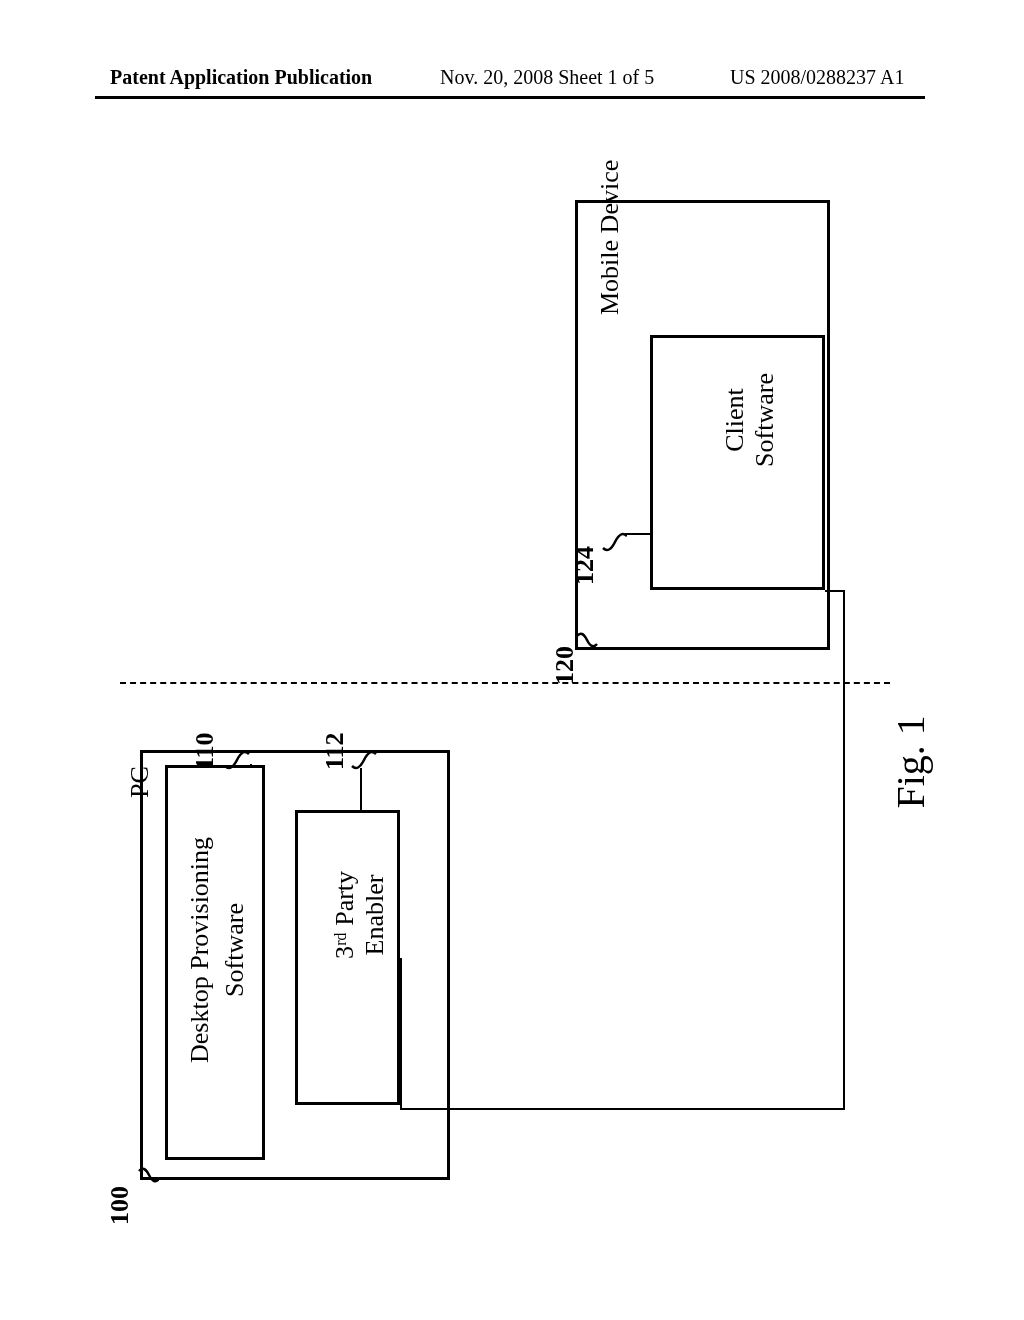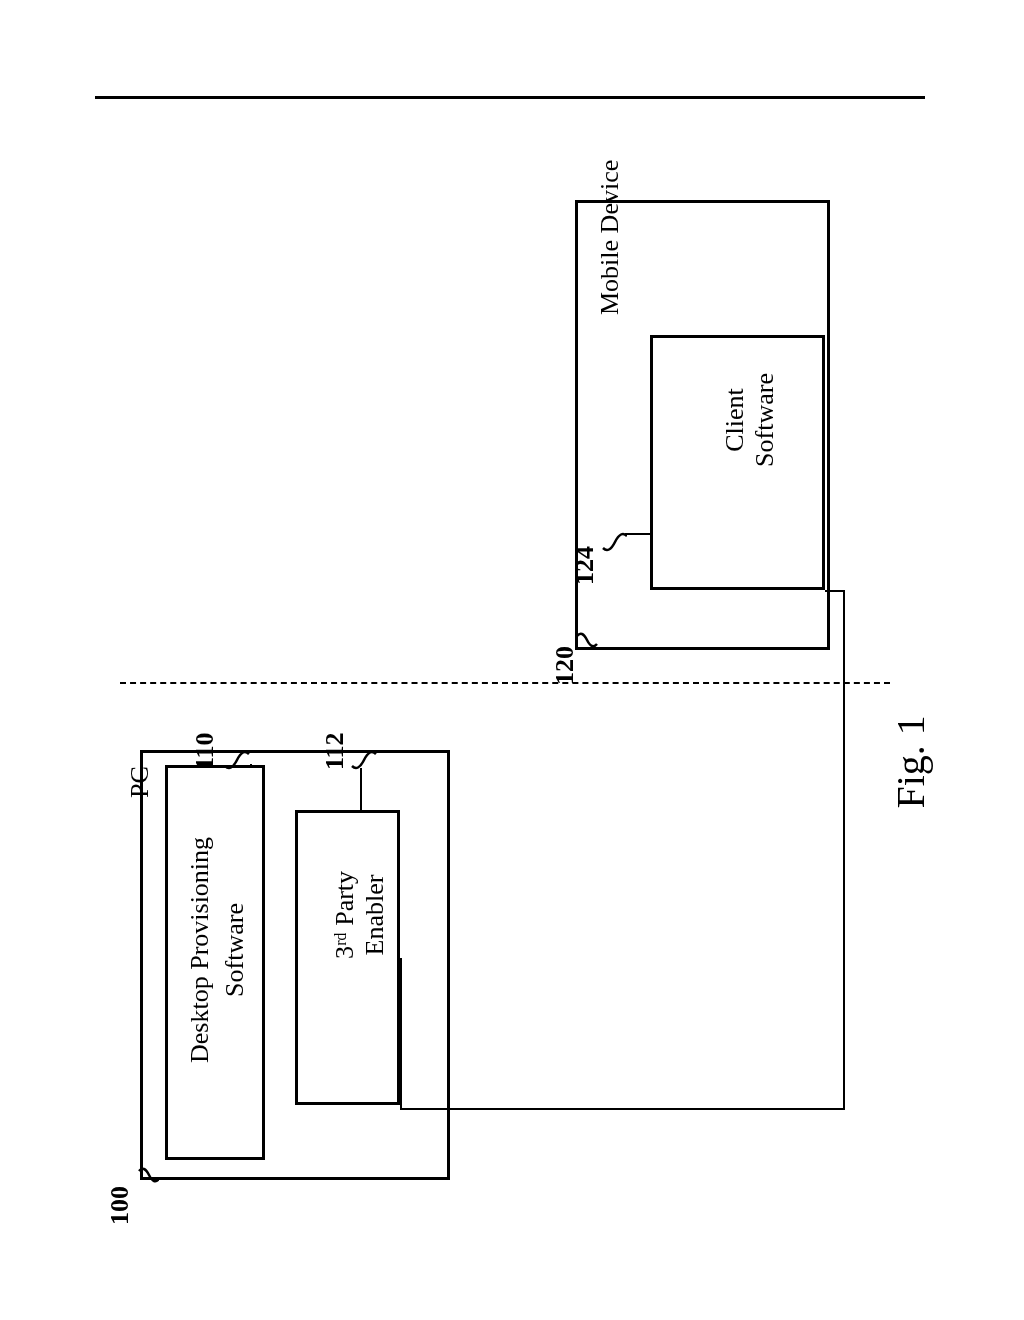--- a/index.html
+++ b/index.html
@@ -46,20 +46,25 @@
 
   
   .figcap { position: absolute; transform: rotate(-90deg); transform-origin: center center; font-size: 40px; }
 
 </style>
 </head>
 <body>
 
 <div class="page">
 
+  <div class="hdr">
+    <div class="left">Patent Application Publication</div>
+    <div class="mid">Nov. 20, 2008  Sheet 1 of 5</div>
+    <div class="right">US 2008/0288237 A1</div>
+  </div>
   <div class="hrule"></div>
 
   <div class="fig">
 
     <div class="box pc-outer"></div>
     <div class="box pc-inner1"></div>
     <div class="box pc-inner2"></div>
 
     <div class="lbl" style="left:15px; top:593px; width:60px;">PC</div>
 

